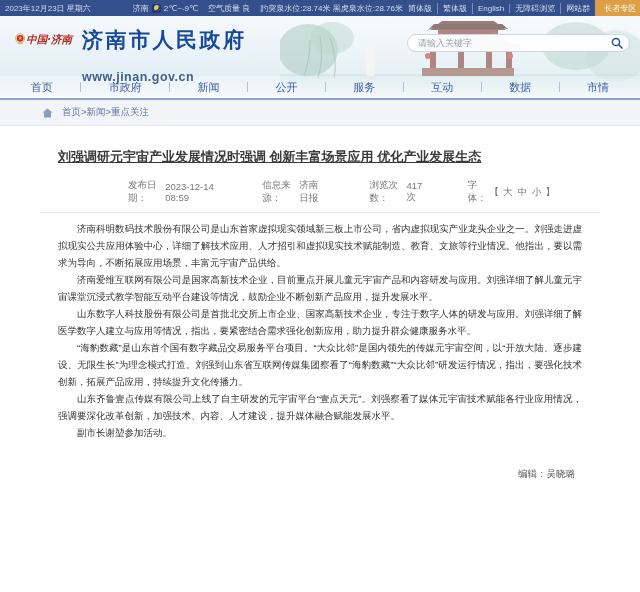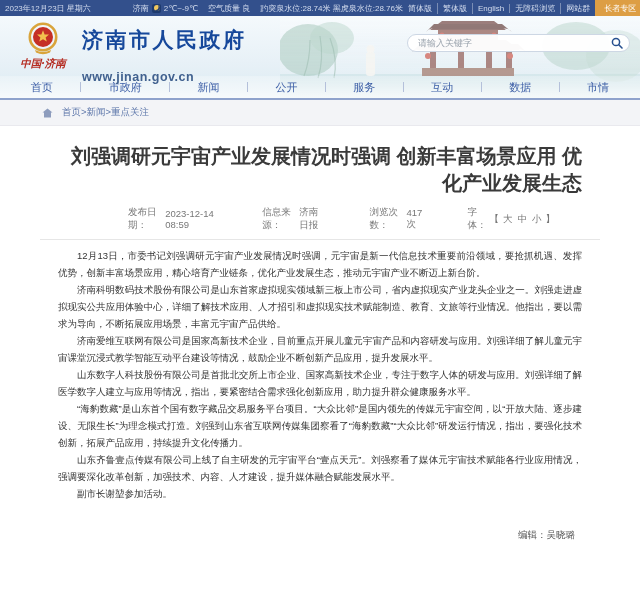--- a/index.html
+++ b/index.html
@@ -30,21 +30,21 @@
   .elder-mode { background:#4a70b4; margin-left:1px; }
 
   
   .header {
     height:84px; position:relative; overflow:hidden;
     background:linear-gradient(180deg,#f4f9fc 0%,#e8f1f7 55%,#dcebf2 100%);
     border-bottom:2px solid #8fa3cc;
   }
   .scene { position:absolute; right:0; top:0; width:360px; height:84px; opacity:.9; }
   .brand { position:absolute; left:14px; top:6px; display:flex; align-items:flex-start; gap:10px; z-index:3; cursor:pointer; }
-  .emblem-wrap { display:flex; flex-direction:column; align-items:center; width:58px; }
+  .emblem-wrap { display:flex; flex-direction:row; align-items:center; width:58px; }
   .slogan { font-family:"DejaVu Serif","Liberation Serif",serif; font-weight:bold; font-style:italic;
     color:#b52c22; font-size:10.5px; margin-top:1px; white-space:nowrap; }
   .titles { padding-top:4px; }
   .site-title { font-size:21px; font-weight:bold; color:#16489b; letter-spacing:2.5px; }
   .site-url { font-size:12.5px; font-weight:bold; color:#41618f; letter-spacing:.5px; margin-top:16px; }
   .search { position:absolute; left:407px; top:18px; width:223px; height:18px; z-index:3;
     background:rgba(255,255,255,.96); border:1px solid #cdd7e4; border-radius:9px;
     display:flex; align-items:center; padding:0 6px 0 10px; }
   .search input { flex:1; border:none; outline:none; background:transparent; font-size:9px; color:#333;
     font-family:"Liberation Sans","DejaVu Sans",sans-serif; }
@@ -58,22 +58,22 @@
   .nav-item { font-size:11px; color:#3c5ea6; cursor:pointer; padding:0 6px; }
   .nav-sep { width:1px; height:10px; background:#b4c0da; }
 
   
   .breadcrumb { height:26px; background:#f3f4f7; border-bottom:1px solid #e9e9ee;
     display:flex; align-items:center; padding-left:42px; gap:9px; }
   .crumb-text { font-size:9.5px; color:#5f78ab; cursor:pointer; }
 
   
   .content { padding:0 40px; background:#fff; }
-  .article-title { font-size:20px; font-weight:bold; color:#3a3a3a; text-align:right;
-    line-height:27px; margin:17px 18px 0; }
+  .article-title { font-size:13px; font-weight:bold; color:#3a3a3a; text-align:left;
+    line-height:27px; margin:17px 18px 0;text-decoration:underline; }
   .meta { display:flex; justify-content:space-between; align-items:center;
     margin:9px 45px 0; font-size:9.5px; color:#777; }
   .meta .grp { display:flex; gap:3px; align-items:center;margin-left:43px; }
   .font-sizer span.sz { cursor:pointer; margin:0 1px; }
   .meta-divider { border:none; border-top:1px solid #e6e6e6; margin-top:7px; }
   .body-text { margin:7px 18px 0; }
   .body-text p { font-size:9.5px; line-height:17px; color:#333; text-indent:2em;
     text-align:justify; letter-spacing:0; }
   .editor-row { text-align:right; margin:27px 25px 0; font-size:9.5px; color:#555; }
 </style>
@@ -220,21 +220,20 @@
         <span class="sz">大</span>
         <span class="sz">中</span>
         <span class="sz">小</span>
         <span>】</span>
       </span>
     </div>
 
     <hr class="meta-divider">
 
     <div class="body-text">
-      <p>12月13日，市委书记刘强调研元宇宙产业发展情况时强调，元宇宙是新一代信息技术重要前沿领域，要抢抓机遇、发挥优势，创新丰富场景应用，精心培育产业链条，优化产业发展生态，推动元宇宙产业不断迈上新台阶。</p>
       <p>济南科明数码技术股份有限公司是山东首家虚拟现实领域新三板上市公司，省内虚拟现实产业龙头企业之一。刘强走进虚拟现实公共应用体验中心，详细了解技术应用、人才招引和虚拟现实技术赋能制造、教育、文旅等行业情况。他指出，要以需求为导向，不断拓展应用场景，丰富元宇宙产品供给。</p>
       <p>济南爱维互联网有限公司是国家高新技术企业，目前重点开展儿童元宇宙产品和内容研发与应用。刘强详细了解儿童元宇宙课堂沉浸式教学智能互动平台建设等情况，鼓励企业不断创新产品应用，提升发展水平。</p>
       <p>山东数字人科技股份有限公司是首批北交所上市企业、国家高新技术企业，专注于数字人体的研发与应用。刘强详细了解医学数字人建立与应用等情况，指出，要紧密结合需求强化创新应用，助力提升群众健康服务水平。</p>
       <p>“海豹数藏”是山东首个国有数字藏品交易服务平台项目。“大众比邻”是国内领先的传媒元宇宙空间，以“开放大陆、逐步建设、无限生长”为理念模式打造。刘强到山东省互联网传媒集团察看了“海豹数藏”“大众比邻”研发运行情况，指出，要强化技术创新，拓展产品应用，持续提升文化传播力。</p>
       <p>山东齐鲁壹点传媒有限公司上线了自主研发的元宇宙平台“壹点天元”。刘强察看了媒体元宇宙技术赋能各行业应用情况，强调要深化改革创新，加强技术、内容、人才建设，提升媒体融合赋能发展水平。</p>
       <p>副市长谢堃参加活动。</p>
     </div>
 
     <div class="editor-row">
       <span>编辑：</span><span>吴晓璐</span>

